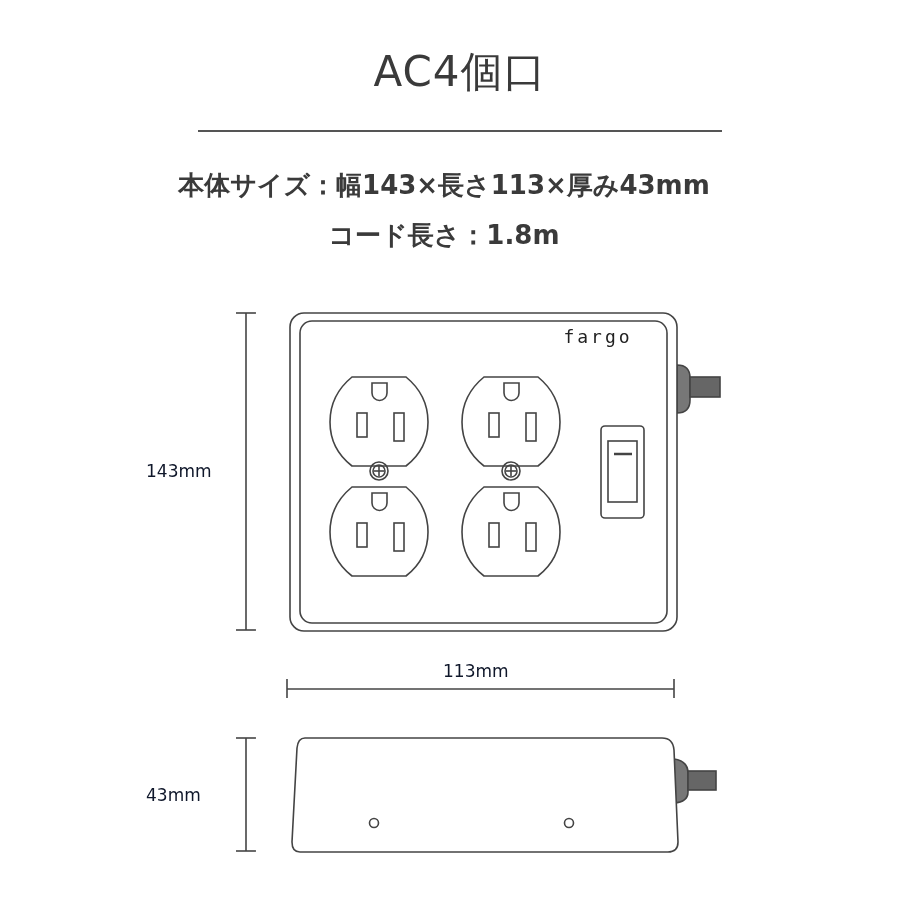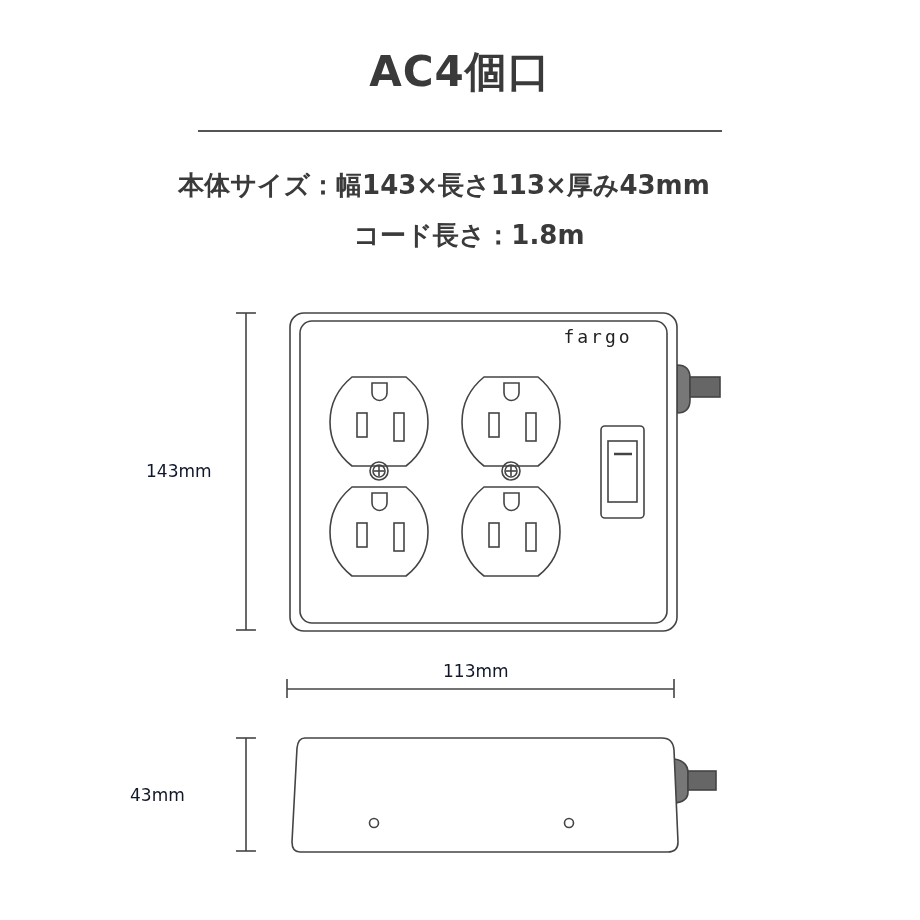--- a/index.html
+++ b/index.html
@@ -1,35 +1,35 @@
 <!DOCTYPE html>
 <html><head>
 <meta charset="utf-8">
 <style>
   html,body{margin:0;padding:0;background:#fff;}
   body{width:920px;height:920px;position:relative;overflow:hidden;font-family:"DejaVu Sans","Liberation Sans",sans-serif;color:#3a3a3a;}
-  .title{position:absolute;left:0;width:920px;top:44px;text-align:center;font-size:42px;font-weight:bold;color:#3a3a3a;letter-spacing:1px;}
+  .title{position:absolute;left:0;width:920px;top:44px;text-align:center;font-size:42px;font-weight:normal;color:#3a3a3a;letter-spacing:1px;}
   .rule{position:absolute;left:198px;top:130px;width:524px;height:2px;background:#555;}
   .spec{position:absolute;left:0;width:888px;text-align:center;font-size:26px;font-weight:bold;color:#3a3a3a;}
   .spec1{top:168px;}
-  .spec2{top:218px;padding-left:25px;}
+  .spec2{top:218px;}
   .dimlabel{position:absolute;font-size:17px;color:#0f172a;}
   svg{position:absolute;left:0;top:0;}
 </style>
 </head>
 <body>
 
 <div class="title">AC4個口</div>
 <div class="rule"></div>
 <div class="spec spec1">本体サイズ：幅143×長さ113×厚み43mm</div>
 <div class="spec spec2">コード長さ：1.8m</div>
 
 <div class="dimlabel" style="left:146px;top:461px;">143mm</div>
 <div class="dimlabel" style="left:443px;top:661px;">113mm</div>
-<div class="dimlabel" style="left:130px;top:785px;">43mm</div>
+<div class="dimlabel" style="left:146px;top:785px;">43mm</div>
 
 <svg width="920" height="920" viewBox="0 0 920 920">
   <g fill="none" stroke="#444" stroke-width="1.6">
 
     <g>
       <line x1="236" y1="313" x2="256" y2="313"></line>
       <line x1="246" y1="313" x2="246" y2="630"></line>
       <line x1="236" y1="630" x2="256" y2="630"></line>
     </g>
 

